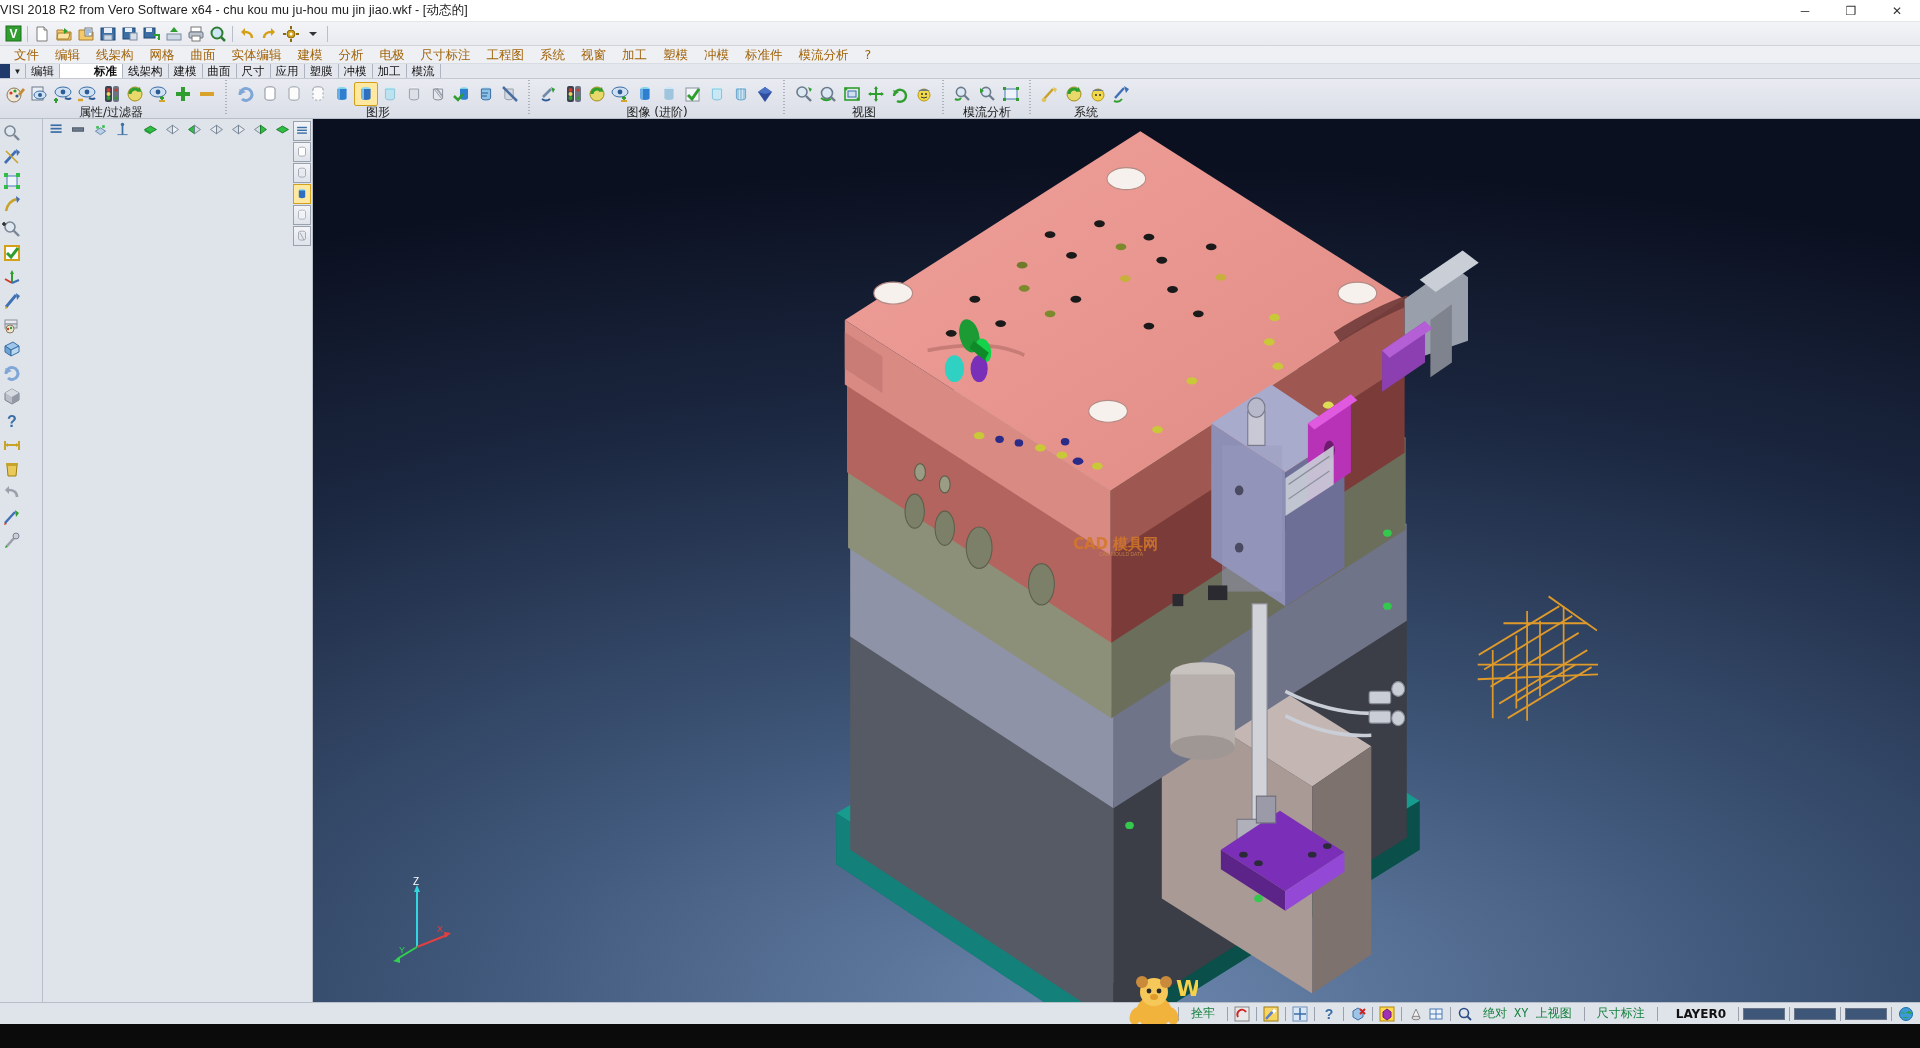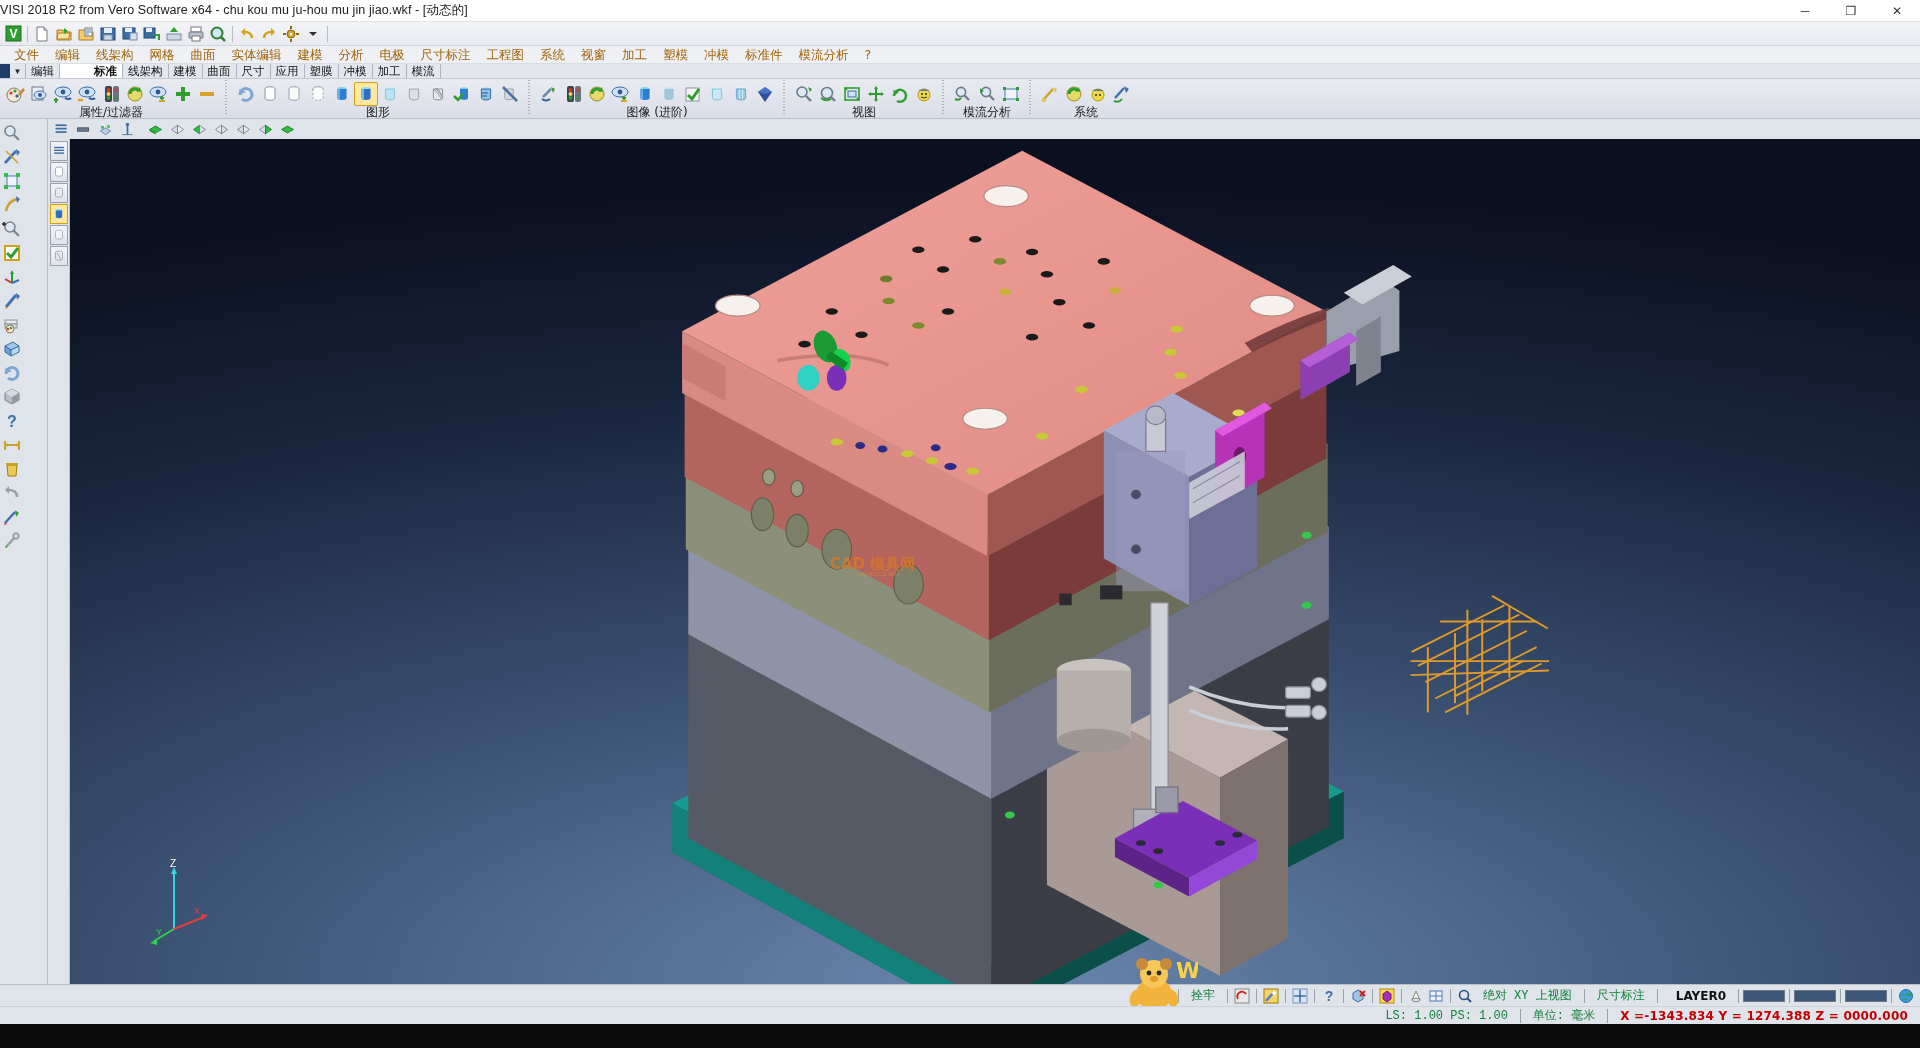--- a/index.html
+++ b/index.html
@@ -84,21 +84,21 @@
 
   
   .bodyrow { display:flex; flex:1 1 auto; min-height:0; }
 
   .leftbar {
     width:48px; background:#dfe3ea; display:flex; flex-wrap:wrap; align-content:flex-start;
     padding-top:2px; border-right:1px solid #b9bfc9; position:relative;
   }
   .leftbar .ticon { width:24px; height:24px; }
 
-  .canvaswrap { flex:1 1 auto; display:flex; flex-direction:column; min-width:0;text-align:center; }
+  .canvaswrap { flex:1 1 auto; display:flex; flex-direction:row; min-width:0;text-align:center; }
 
   .viewtoolbar {
     height:20px; background:#dfe3ea; display:flex; align-items:center; padding-left:2px;
     flex:0 0 20px;
   }
   .viewtoolbar .ticon { width:22px; height:19px; }
   .vsep { width:6px; }
 
   .canvasrow { flex:1 1 auto; display:flex; min-height:0; }
   .docktabs {
@@ -1198,28 +1198,16 @@
           <circle cx="31" cy="19" r="2.4" fill="#2a2a2a"></circle>
           <circle cx="41" cy="19" r="2.4" fill="#2a2a2a"></circle>
           <ellipse cx="36" cy="25" rx="4" ry="3" fill="#e09a2a"></ellipse>
           <ellipse cx="18" cy="44" rx="6" ry="9" fill="#f2b33c" transform="rotate(20 18 44)"></ellipse>
           <ellipse cx="54" cy="44" rx="6" ry="9" fill="#f2b33c" transform="rotate(-20 54 44)"></ellipse>
           <text x="58" y="24" font-size="22" font-weight="bold" fill="#f5d24a" font-family="DejaVu Sans, Liberation Sans, sans-serif">W</text>
         </svg>
       </div>
     </div>
 
-    <div class="statusBot">
-      <div style="flex:1 1 auto;"></div>
-      <div class="sbText">LS: 1.00 PS: 1.00</div>
-      <div class="sbSep"></div>
-      <div class="sbText">单位: 毫米</div>
-      <div class="sbSep"></div>
-      <div class="sbText coord">
-        <span>X =</span><span>-1343.834</span>
-        <span>Y =</span> <span>1274.388</span>
-        <span>Z =</span> <span>0000.000</span>
-      </div>
-    </div>
 
     <div class="blackstrip"></div>
   </div>
 </div>
 
 </body></html>

